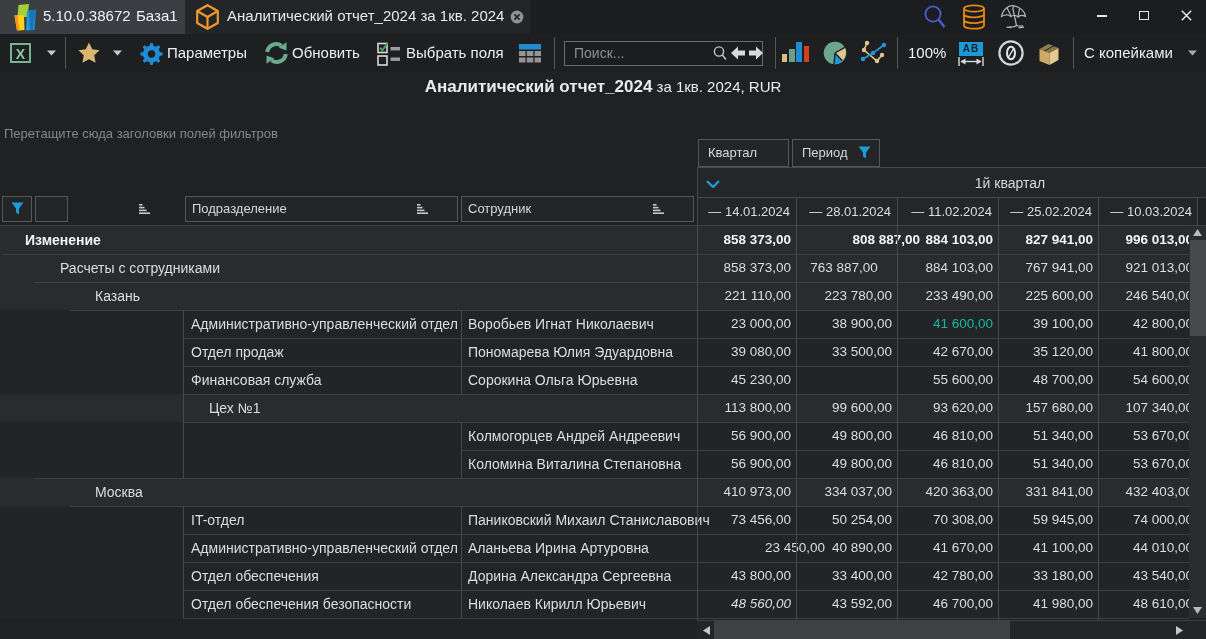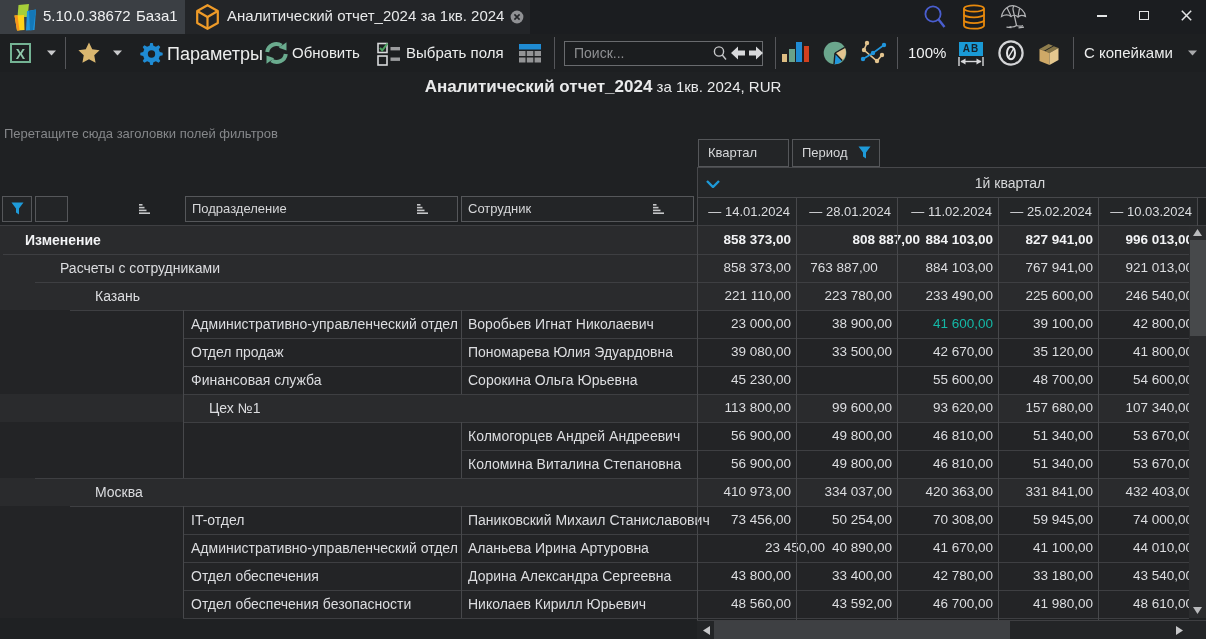--- a/index.html
+++ b/index.html
@@ -75,21 +75,21 @@
 <svg class="abs" style="left:78px;top:42px" width="22" height="21" viewBox="0 0 23 22">
 <polygon points="11.5,0.5 14.9,7.6 22.6,8.6 17,14 18.4,21.7 11.5,18 4.6,21.7 6,14 0.4,8.6 8.1,7.6" fill="#d9b66f"></polygon>
 </svg>
 <svg class="abs" style="left:113px;top:50px" width="9" height="6" viewBox="0 0 9 6">
     <polygon points="0,0.5 9,0.5 4.5,5.5" fill="#c9cacc"></polygon>
   </svg>
 <svg class="abs" style="left:140px;top:43px" width="23" height="22" viewBox="0 0 24 24">
 <path fill="#1f8bd3" d="M12 0 L14.6 0 L15.4 3.2 A9 9 0 0 1 18.1 4.3 L21 2.6 L22.9 4.5 L21.2 7.4 A9 9 0 0 1 22.3 10.1 L25.5 10.9 V13.5 L22.3 14.3 A9 9 0 0 1 21.2 17 L22.9 19.9 L21 21.8 L18.1 20.1 A9 9 0 0 1 15.4 21.2 L14.6 24.4 H12 L11.2 21.2 A9 9 0 0 1 8.5 20.1 L5.6 21.8 L3.7 19.9 L5.4 17 A9 9 0 0 1 4.3 14.3 L1.1 13.5 V10.9 L4.3 10.1 A9 9 0 0 1 5.4 7.4 L3.7 4.5 L5.6 2.6 L8.5 4.3 A9 9 0 0 1 11.2 3.2 Z" transform="translate(-1.3,-0.2)"></path>
 <circle cx="12" cy="12" r="4" fill="#1d1f21"></circle>
 </svg>
-<div class="abs" style="left:167px;top:44px;color:#eceded;font-size:18px;">Параметры</div>
+<div class="abs" style="left:167px;top:44px;color:#eceded;font-size:15px;">Параметры</div>
 <svg class="abs" style="left:265px;top:41px" width="23" height="24" viewBox="0 0 23 24">
 <g fill="none" stroke="#6aab8e" stroke-width="4">
 <path d="M2.2 11 A 9.2 9.2 0 0 1 16.5 4.6"></path>
 <path d="M20.8 13 A 9.2 9.2 0 0 1 6.5 19.4"></path>
 </g>
 <polygon points="13.8,6.8 21.5,1.2 21.5,9.6" fill="#6aab8e"></polygon>
 <polygon points="9.2,17.2 1.5,22.8 1.5,14.4" fill="#6aab8e"></polygon>
 </svg>
 <div class="abs" style="left:292px;top:44px;color:#eceded;font-size:15px;">Обновить</div>
 <svg class="abs" style="left:377px;top:42px" width="24" height="24" viewBox="0 0 24 24">
@@ -323,21 +323,21 @@
 <div class="lab" style="left:191px;top:562px;">Отдел обеспечения</div>
 <div class="lab" style="left:468px;top:562px;">Дорина Александра Сергеевна</div>
 <div class="num" style="left:697px;top:562px;width:94px;font-weight:normal;color:#dcdde0;">43 800,00</div>
 <div class="num" style="left:796px;top:562px;width:96px;font-weight:normal;color:#dcdde0;">33 400,00</div>
 <div class="num" style="left:897px;top:562px;width:96px;font-weight:normal;color:#dcdde0;">42 780,00</div>
 <div class="num" style="left:998px;top:562px;width:95px;font-weight:normal;color:#dcdde0;">33 180,00</div>
 <div class="num" style="left:1098px;top:562px;width:95px;font-weight:normal;color:#dcdde0;">43 540,00</div>
 <div class="abs" style="left:0;top:590px;width:1206px;height:28px;background:#232426;"></div>
 <div class="lab" style="left:191px;top:590px;">Отдел обеспечения безопасности</div>
 <div class="lab" style="left:468px;top:590px;">Николаев Кирилл Юрьевич</div>
-<div class="num" style="left:697px;top:590px;width:94px;font-weight:normal;color:#dcdde0;">48 560,00</div>
+<div class="num" style="left:697px;top:590px;width:94px;font-weight:normal;color:#dcdde0;font-style:italic;">48 560,00</div>
 <div class="num" style="left:796px;top:590px;width:96px;font-weight:normal;color:#dcdde0;">43 592,00</div>
 <div class="num" style="left:897px;top:590px;width:96px;font-weight:normal;color:#dcdde0;">46 700,00</div>
 <div class="num" style="left:998px;top:590px;width:95px;font-weight:normal;color:#dcdde0;">41 980,00</div>
 <div class="num" style="left:1098px;top:590px;width:95px;font-weight:normal;color:#dcdde0;">48 610,00</div>
 <div class="ln" style="left:0px;top:225px;width:1206px;height:1px;"></div>
 <div class="ln" style="left:3px;top:254px;width:1186px;height:1px;"></div>
 <div class="ln" style="left:35px;top:282px;width:1154px;height:1px;"></div>
 <div class="ln" style="left:70px;top:310px;width:1119px;height:1px;"></div>
 <div class="ln" style="left:183px;top:338px;width:1006px;height:1px;"></div>
 <div class="ln" style="left:183px;top:366px;width:1006px;height:1px;"></div>

